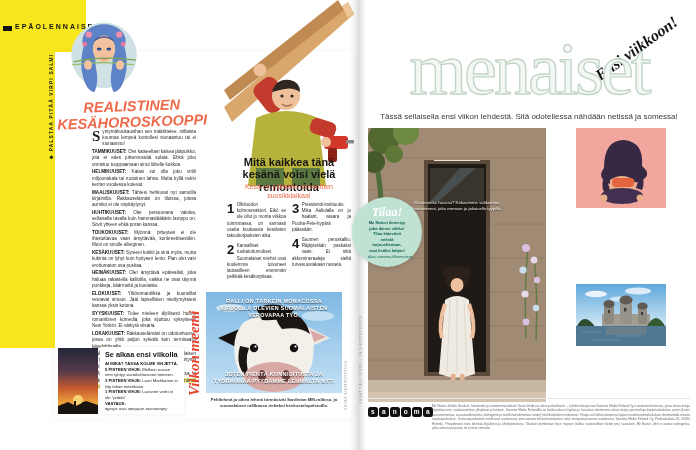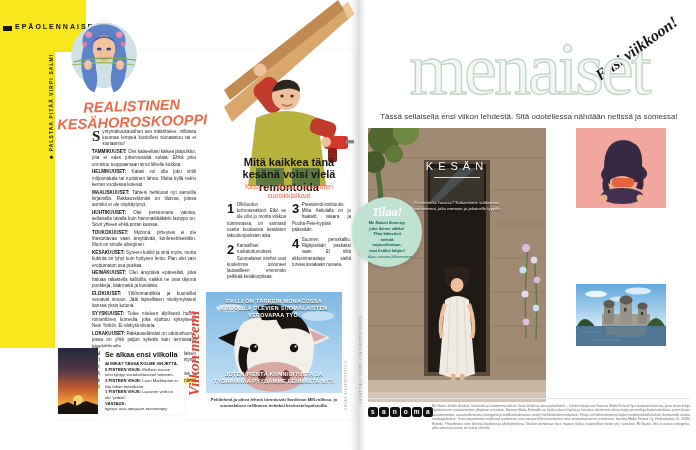--- a/index.html
+++ b/index.html
@@ -269,21 +269,20 @@
         <path d="M77 176 Q70 196 74 210" stroke="#eec09e" stroke-width="4" fill="none"></path>
         <path d="M101 176 Q108 196 104 210" stroke="#eec09e" stroke-width="4" fill="none"></path>
         <rect x="83" y="246" width="4.5" height="14" fill="#e3b28e"></rect>
         <rect x="92" y="246" width="4.5" height="14" fill="#e3b28e"></rect>
         <rect x="81" y="258" width="8" height="4" rx="2" fill="#6e5742"></rect>
         <rect x="90" y="258" width="8" height="4" rx="2" fill="#6e5742"></rect>
         <rect x="0" y="252" width="178" height="22" fill="#c7b6a2"></rect>
         <rect x="0" y="264" width="178" height="10" fill="#d4c5b2"></rect>
       </svg>
       <div class="kesan">
-        <div>KESÄN</div>
         <div class="kesan-rule"></div>
       </div>
       <div class="kesan-desc">Kesämekko haussa? Kokosimme valikoiman kauneimmat, joka menoon ja jokaiselle tyypille.</div>
     </div>
 
     <div class="abs tilaa" style="left:-4px;top:197px;">
       <div class="tilaa-h">Tilaa!</div>
       <div class="tilaa-t">Me Naiset ilmestyy joka ikinen viikko! Tilaa kätevästi netistä tarjoushintaan, saat lisäksi lahjan!</div>
       <span class="tilaa-u">tilaa.sanoma.fi/menaiset</span>
     </div>

